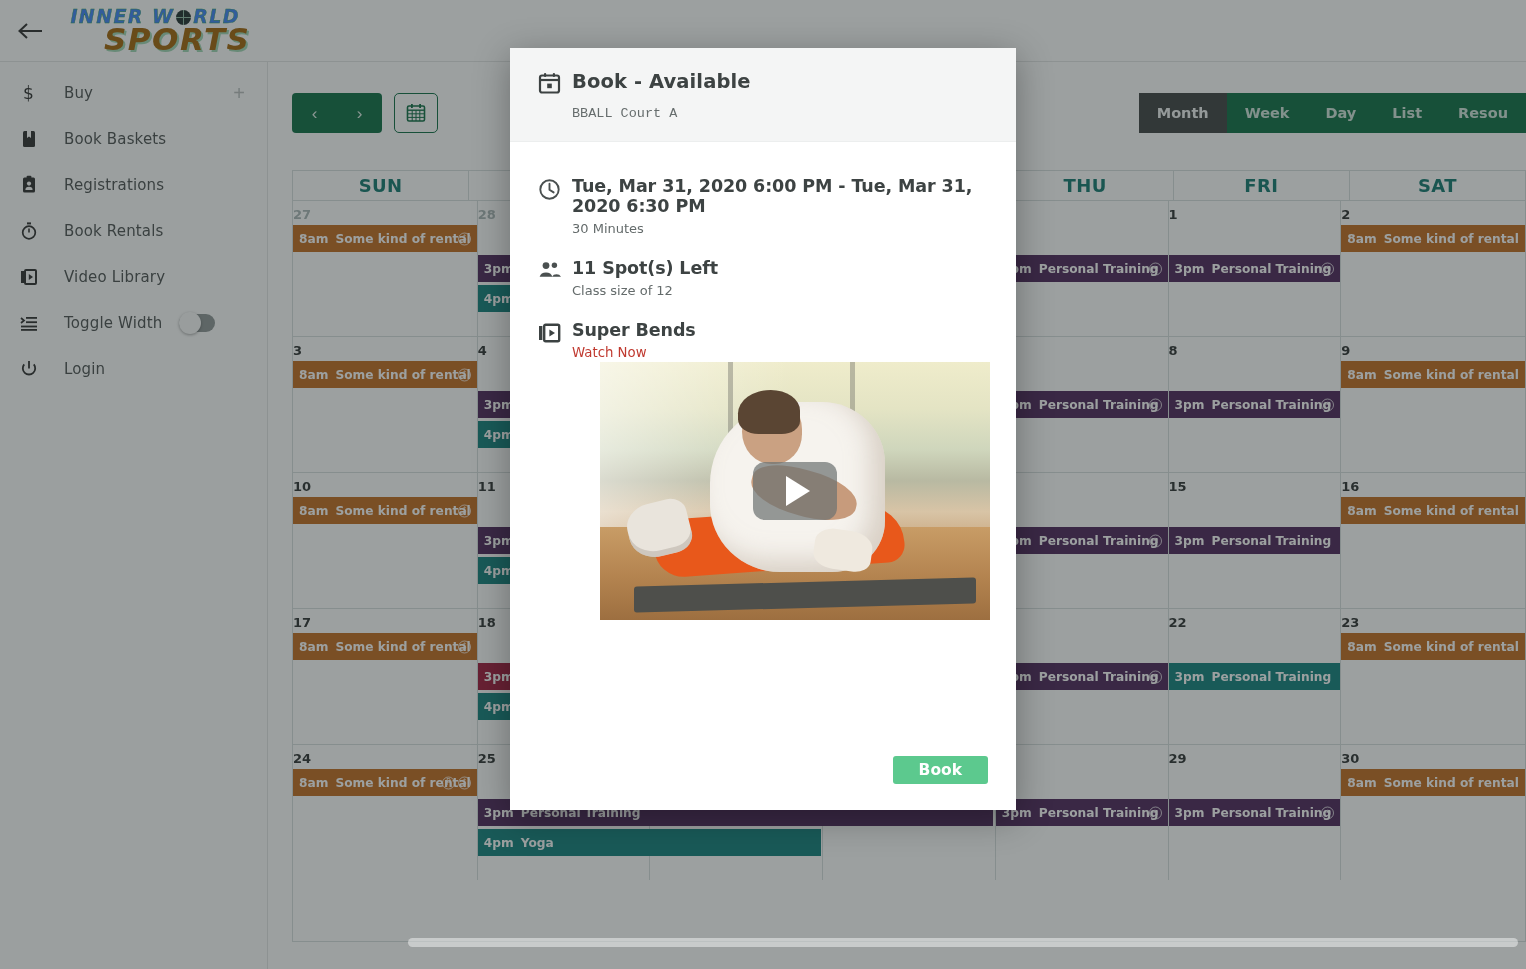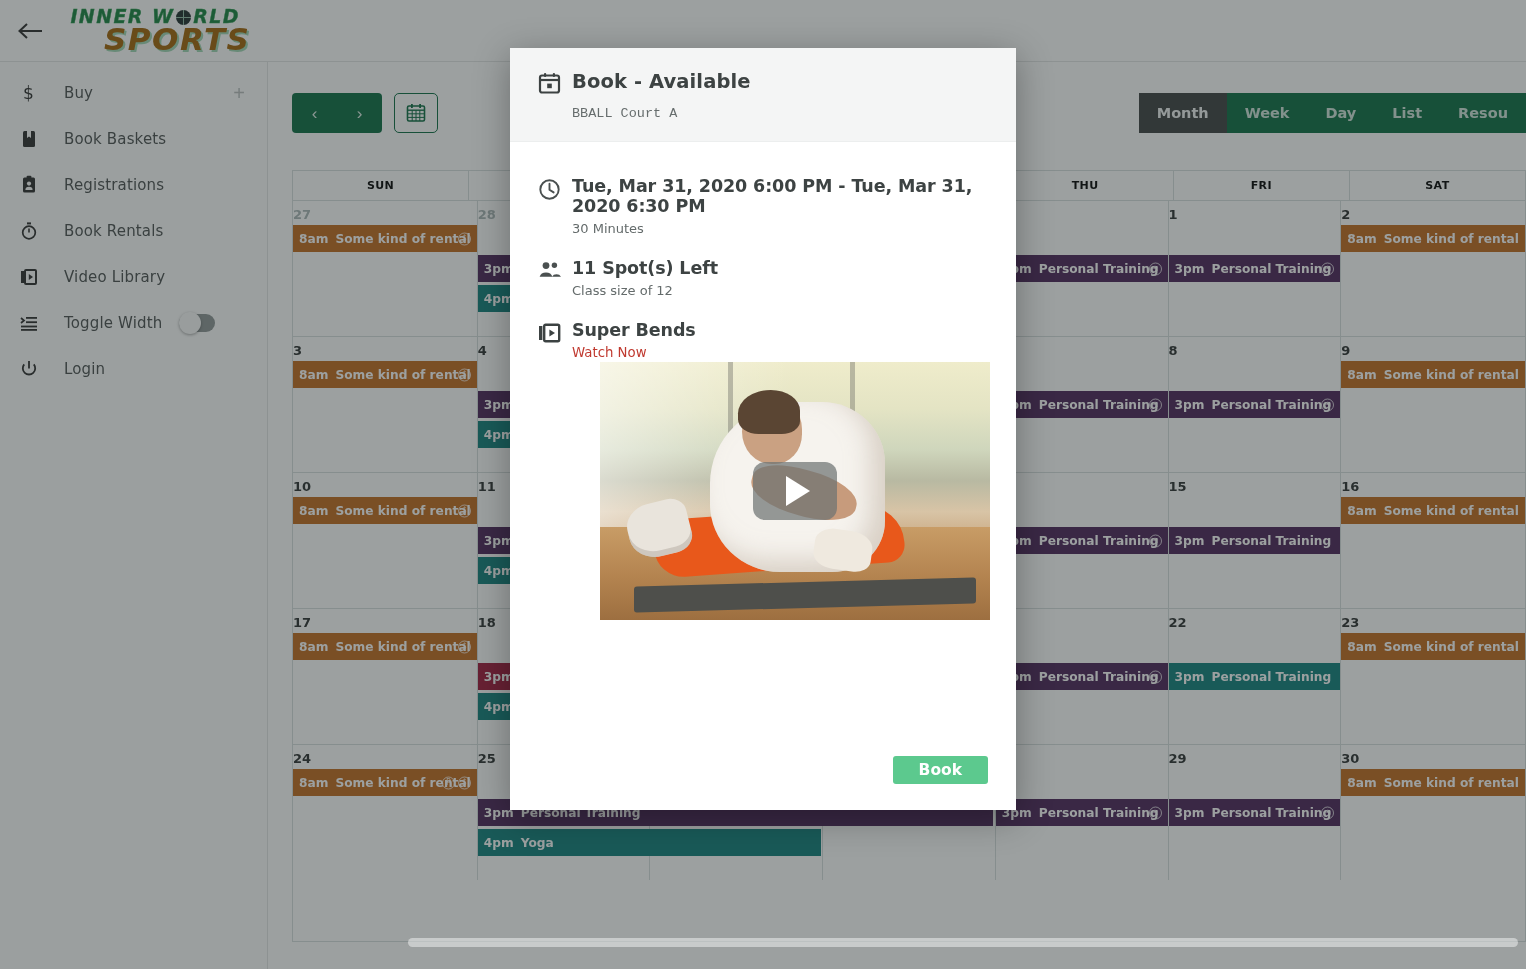--- a/index.html
+++ b/index.html
@@ -20,21 +20,21 @@
     background: #ffffff; border-bottom: 1px solid #e3e6e6;
     display: flex; align-items: center;
   }
   .back-btn {
     width: 60px; height: 62px; display: flex; align-items: center; justify-content: center;
     cursor: pointer;
   }
   .back-btn svg { display:block; }
   .logo { display:flex; flex-direction: column; align-items:center; line-height:1; user-select:none;}
   .logo .l1 {
-    font-size: 19px; font-weight: 700; letter-spacing: 1.4px; color: #15803d;
+    font-size: 19px; font-weight: 700; letter-spacing: 1.4px; color: #3b82f6;
     font-family: "DejaVu Sans", sans-serif; font-style: italic;
     -webkit-text-stroke: 0.4px #2f9e54;
     display:flex; align-items:center; gap:2px;
   }
   .logo .l2 {
     font-size: 31px; font-weight: 800; letter-spacing: 1.5px; color: #a16207;
     font-family: "DejaVu Sans", sans-serif; font-style: italic; margin-top: -2px;
     text-shadow: 2px 2px 0 #9fd6b3;
     margin-left: 44px;
   }
@@ -108,21 +108,21 @@
 
   
   .grid {
     position:absolute; left: 24px; top: 108px; width: 1234px; height: 772px;
     border: 1px solid #d7dede; border-top: none;
   }
   .dow-row { display:flex; height: 30px; border-top: 1px solid #d7dede; background:#fff; }
   .dow {
     flex: 1 1 0; display:flex; align-items:center; justify-content:center;
     border-left: 1px solid #d7dede;
-    font-size: 11px; font-weight: 700; color: #000000; letter-spacing:.4px;
+    font-size: 18px; font-weight: 700; color: #0f766e; letter-spacing:.4px;
     font-family: "DejaVu Sans", sans-serif;
   }
   .dow:first-child { border-left: none; }
   .week { display:flex; height: 136px; border-top: 1px solid #d7dede; }
   .day {
     flex: 1 1 0; border-left: 1px solid #d7dede; position: relative; overflow: visible;
   }
   .day:first-child { border-left: none; }
   .daynum {
     font-size: 13px; font-weight:700; color:#2b2f2f; padding-top: 6px;

